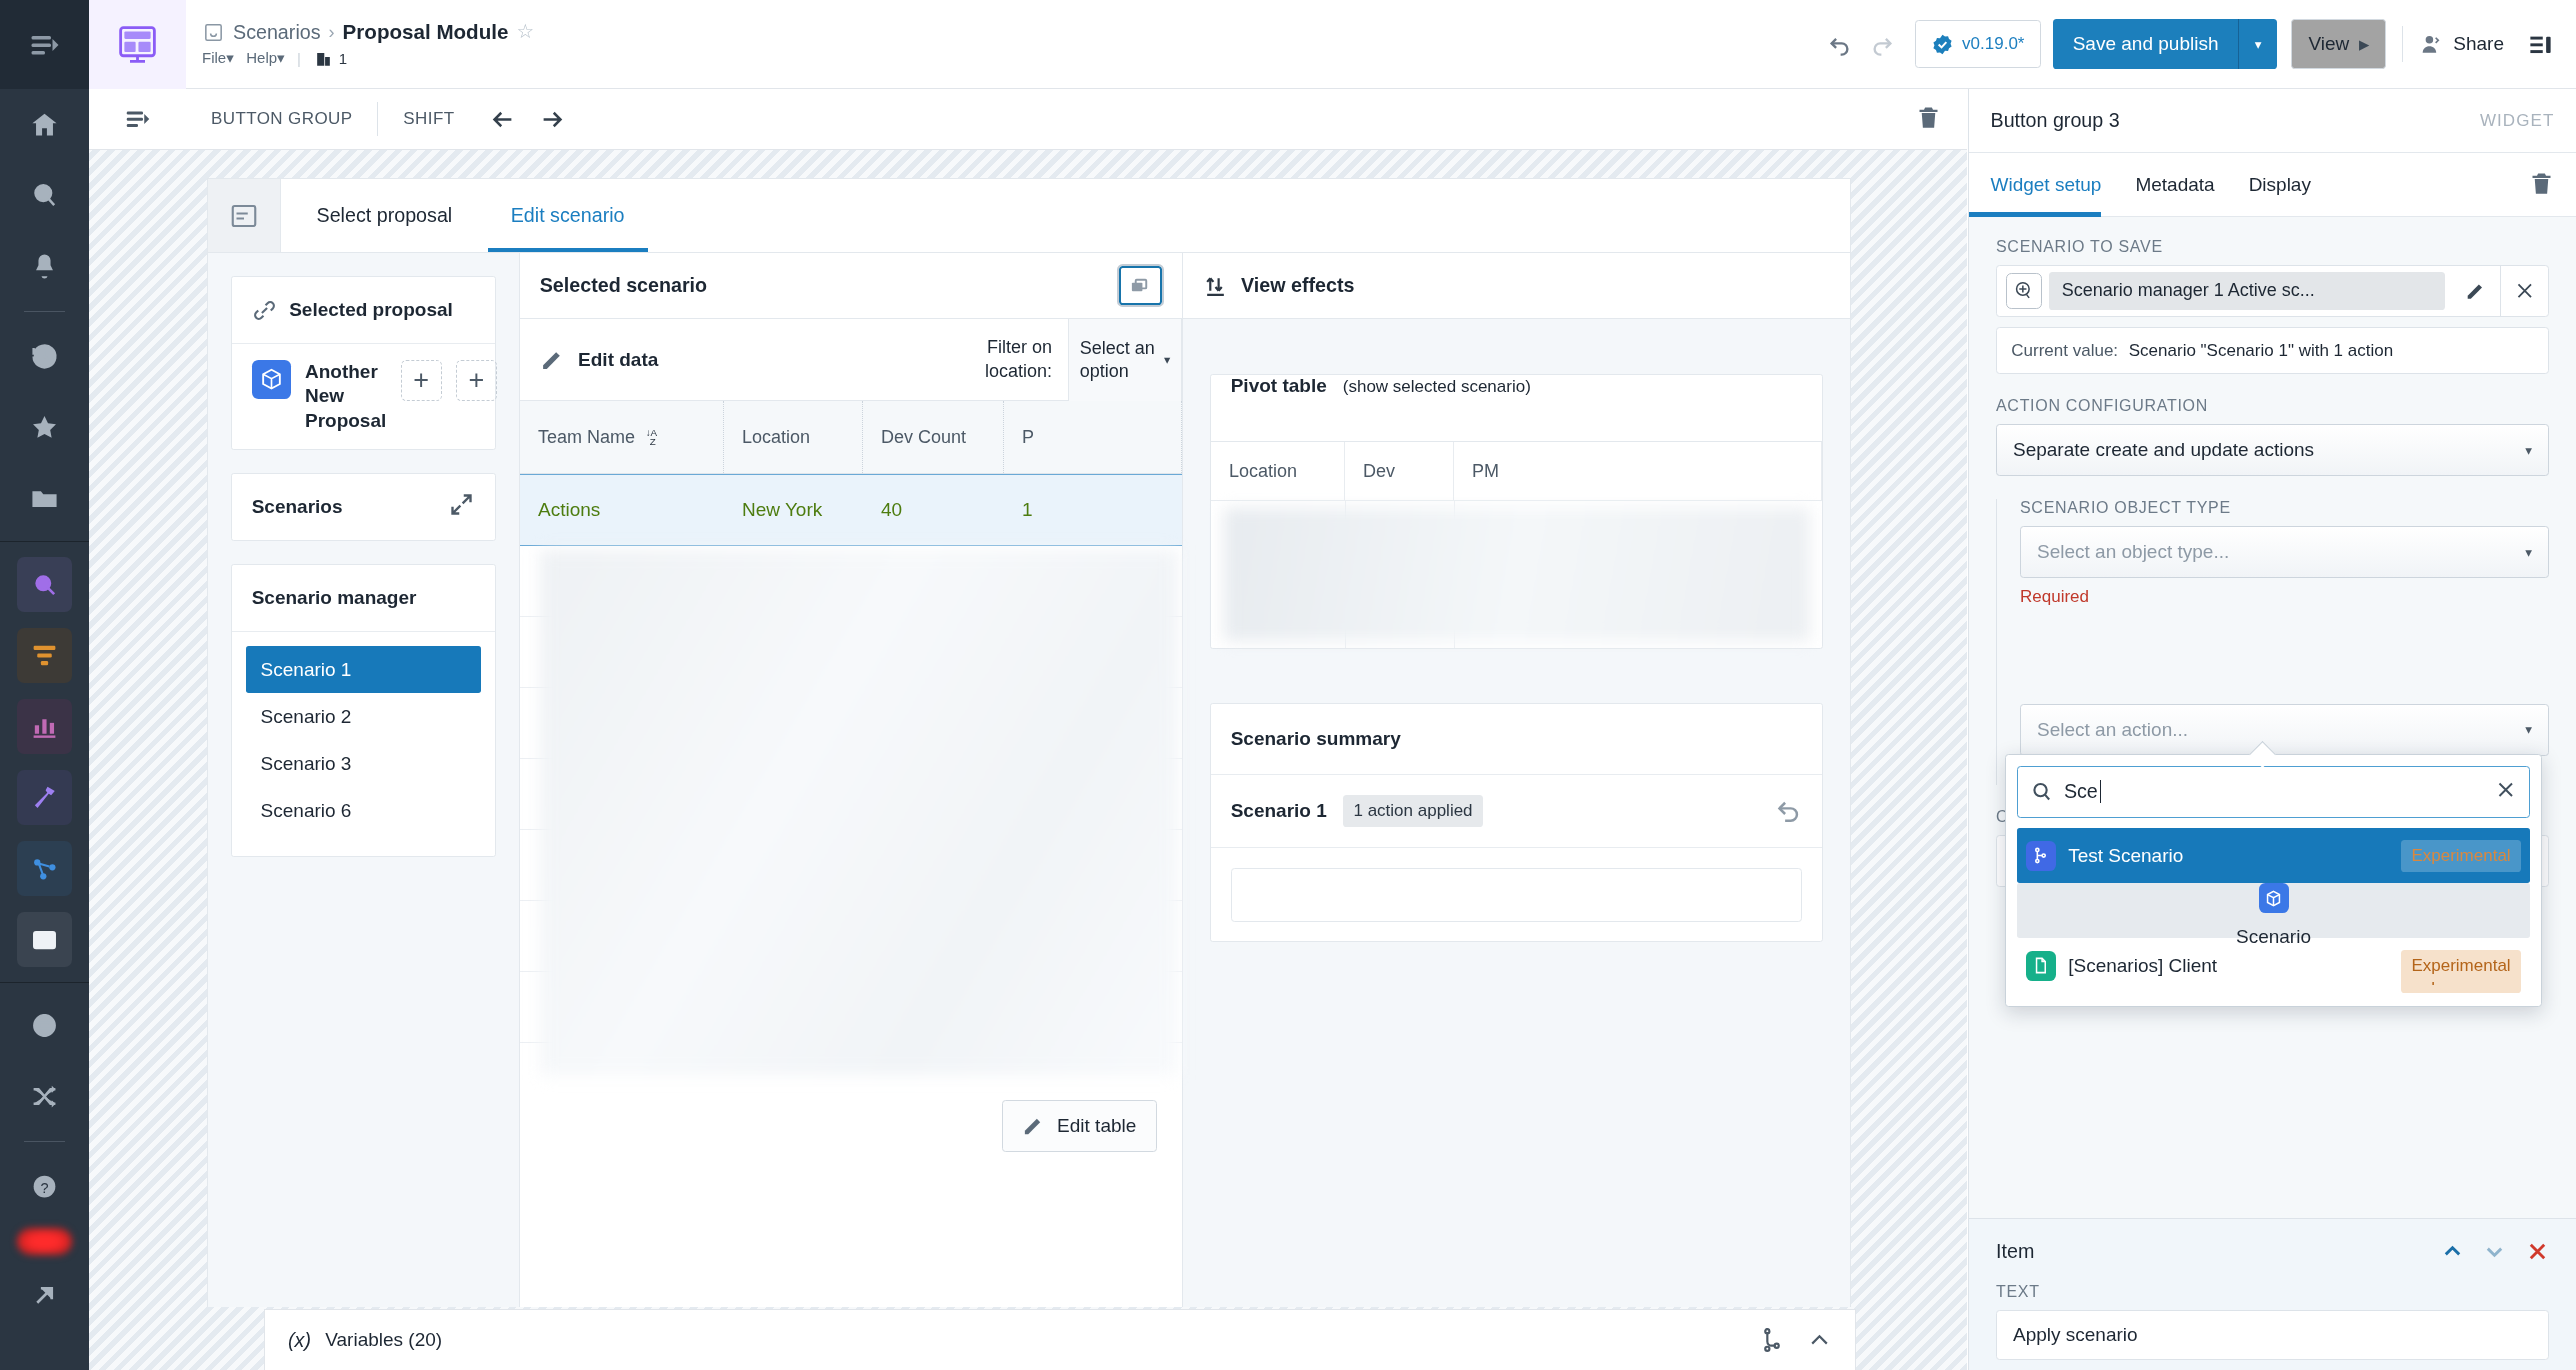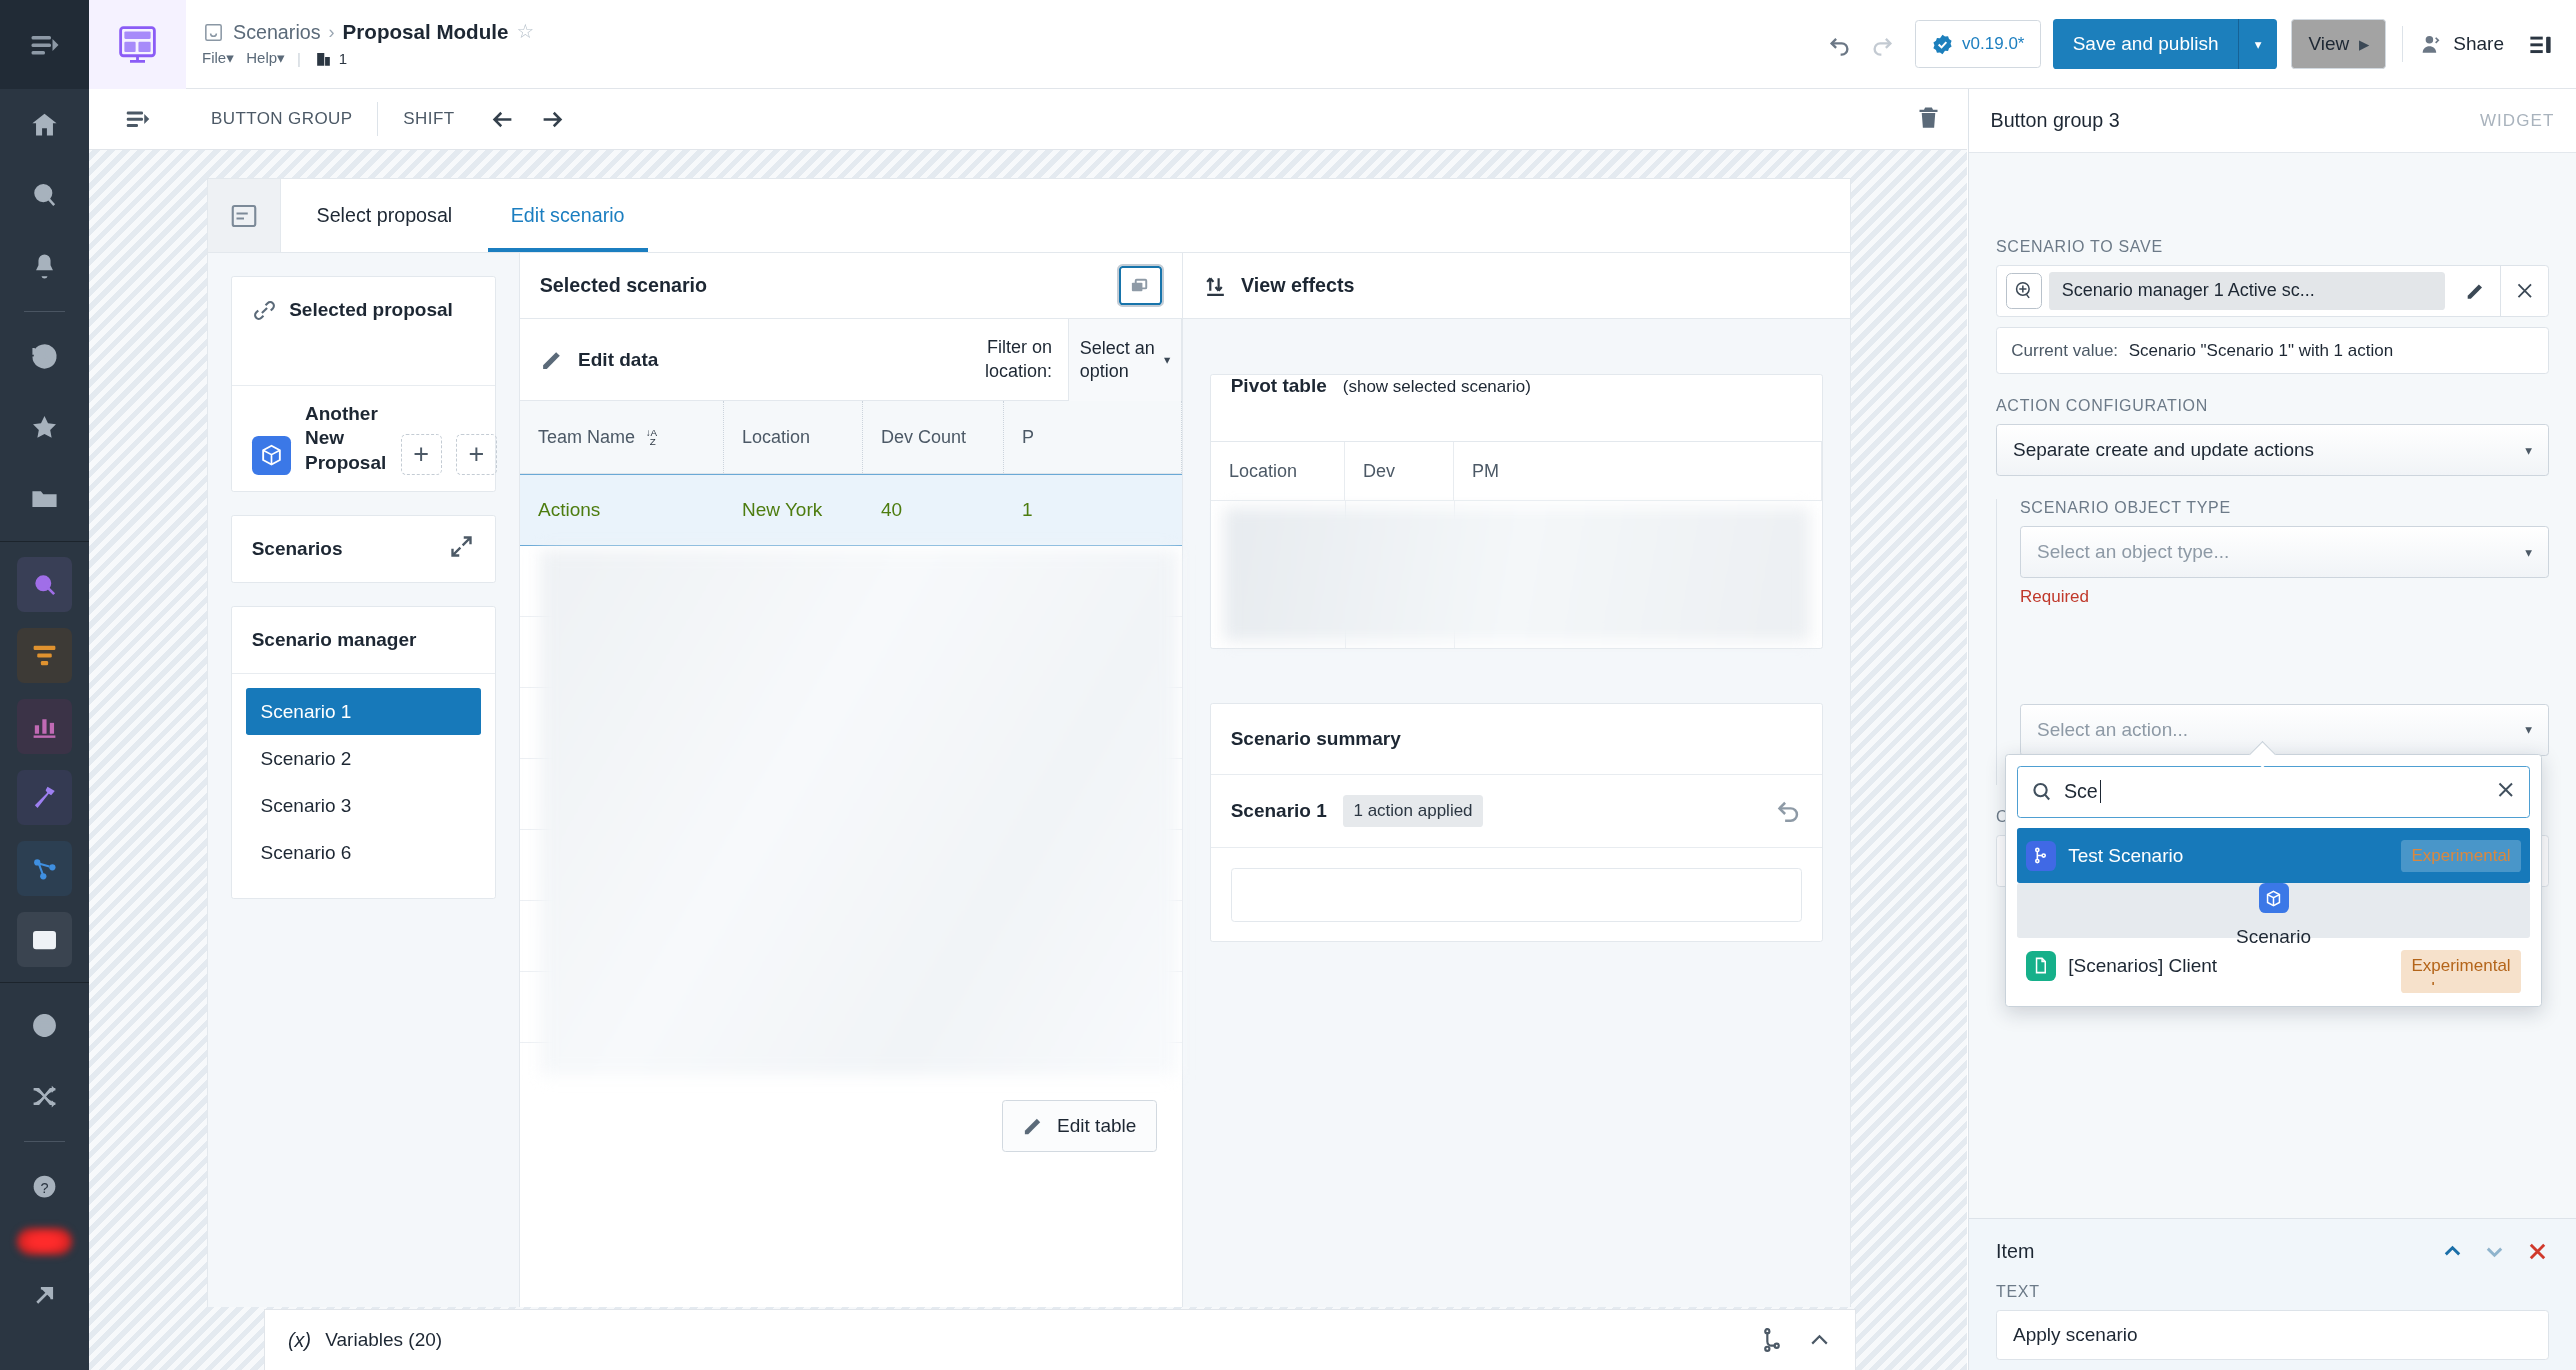--- a/index.html
+++ b/index.html
@@ -159,22 +159,22 @@
   .card { background: #fff; border: 0.9px solid #e3e8ed; border-radius: 2.7px; }
   .card-head {
     height: 66px; display: flex; align-items: center; padding: 0 19.7px;
     font-size: 19px; font-weight: bold; color: #1d2733; gap: 12.5px;
   }
   .card-head .lnk-icon { width: 25px; height: 25px; color: #5b6a79; }
   .card-head .lnk-icon svg { width: 25px; height: 25px; fill: none; stroke: currentColor; stroke-width: 2; }
   .card-head .expand-icon { margin-left: auto; color: #4c5966; cursor: pointer; }
   .card-head .expand-icon svg { width: 27px; height: 27px; fill: none; stroke: currentColor; stroke-width: 2.1; }
   .prop-row {
-    border-top: 0.9px solid #e8ecf0; display: flex; align-items: flex-end;
-    padding: 16px 19.7px; gap: 14.3px; margin-top: 42px;
+    border-top: 0.9px solid #e8ecf0; display: flex; align-items: flex-start;
+    padding: 16px 19.7px; gap: 14.3px;
   }
   .obj-badge {
     width: 39px; height: 39px; border-radius: 6.3px; background: #3b78e7;
     display: flex; align-items: center; justify-content: center; flex: none;
   }
   .obj-badge svg { width: 25px; height: 25px; fill: #fff; }
   .prop-name { font-size: 19px; font-weight: bold; color: #1d2733; line-height: 1.28; flex: 1; }
   .plus-slot {
     width: 41px; height: 41px; border: 1.8px dashed #c4ccd4; border-radius: 5.4px;
     display: flex; align-items: center; justify-content: center;
@@ -852,20 +852,30 @@
   </div>
 </div>
 
 <div class="inspector">
 
   <div class="insp-head">
     <span class="name">Button group 3</span>
     <span class="kind">WIDGET</span>
   </div>
 
+  <div class="insp-tabs">
+    <div class="itab active">Widget setup</div>
+    <div class="itab">Metadata</div>
+    <div class="itab">Display</div>
+    <div class="trash">
+      <svg viewBox="0 0 24 24">
+          <path d="M9 3h6l1 2h4v2H4V5h4zM6 8h12l-1 13H7z"></path>
+        </svg>
+    </div>
+  </div>
 
   <div class="insp-scroll">
     <div class="insp-pad">
 
       <div class="flabel">SCENARIO TO SAVE</div>
 
       <div class="chip-box">
         <span class="chip-icon">
           <svg viewBox="0 0 24 24">
               <circle cx="11" cy="10" r="7"></circle>

